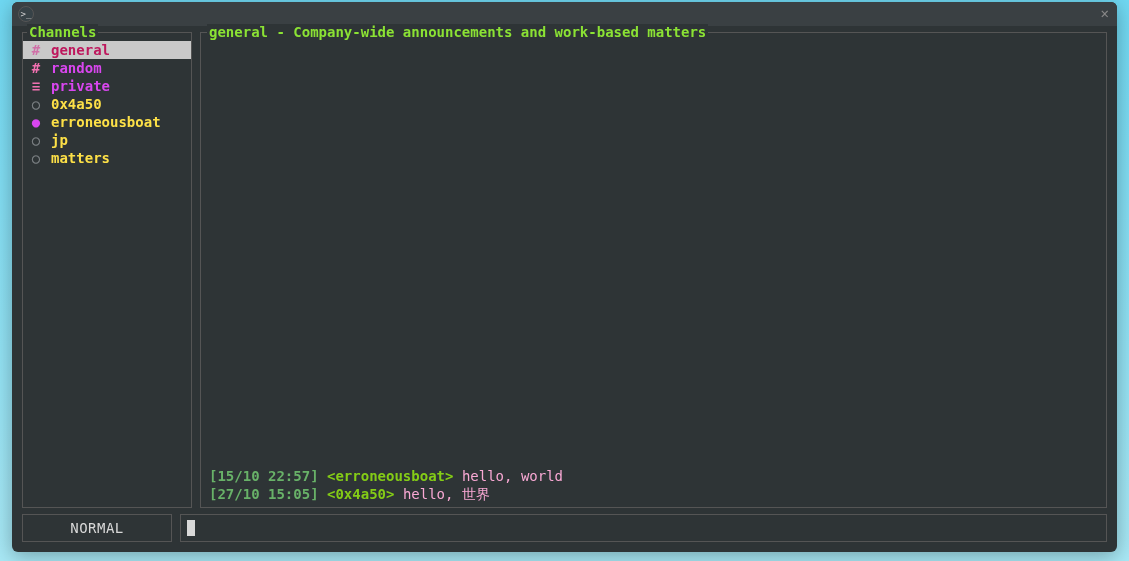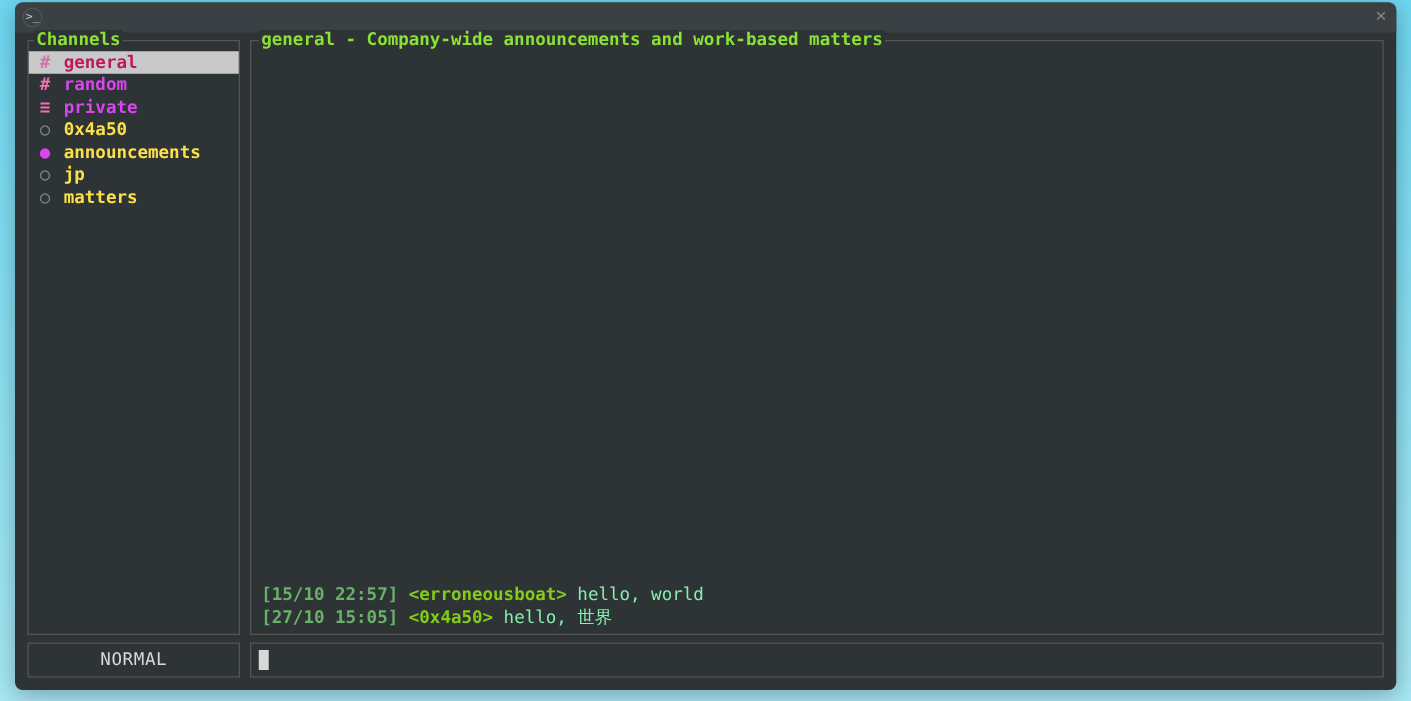--- a/index.html
+++ b/index.html
@@ -122,29 +122,29 @@
       left: 6px;
     }
     .chat-fill { flex: 1; }
     .message-line {
       line-height: 18px;
       white-space: pre;
     }
     .ts { color: #68b168; font-weight: bold; text-align: center; }
     .author { color: #84cc16; font-weight: bold; }
     .author.bold-white { color: #84cc16; }
-    .msgtext { color: #86efac; }
+    .msgtext { color: #f9a8d4; }
 
     .bottom-row {
       height: 28px;
       display: flex;
       gap: 8px;
     }
     .mode-box {
-      width: 170px;
+      width: 150px;
       border: 1px solid #555;
       display: flex;
       align-items: center;
       justify-content: center;
       color: #d8d8d8;
       letter-spacing: 0.5px;
     }
     .input-box {
       flex: 1;
       border: 1px solid #555;
@@ -187,21 +187,21 @@
             <div class="channel-item">
               <span class="ch-marker col-pink">≡</span>
               <span class="ch-name col-green">private</span>
             </div>
             <div class="channel-item">
               <span class="ch-marker col-grey">○</span>
               <span class="ch-name col-blue">0x4a50</span>
             </div>
             <div class="channel-item">
               <span class="ch-marker col-green">●</span>
-              <span class="ch-name col-blue">announcements</span>
+              <span class="ch-name col-blue">erroneousboat</span>
             </div>
             <div class="channel-item">
               <span class="ch-marker col-grey">○</span>
               <span class="ch-name col-blue">jp</span>
             </div>
             <div class="channel-item">
               <span class="ch-marker col-grey">○</span>
               <span class="ch-name col-blue">matters</span>
             </div>
           </div>

